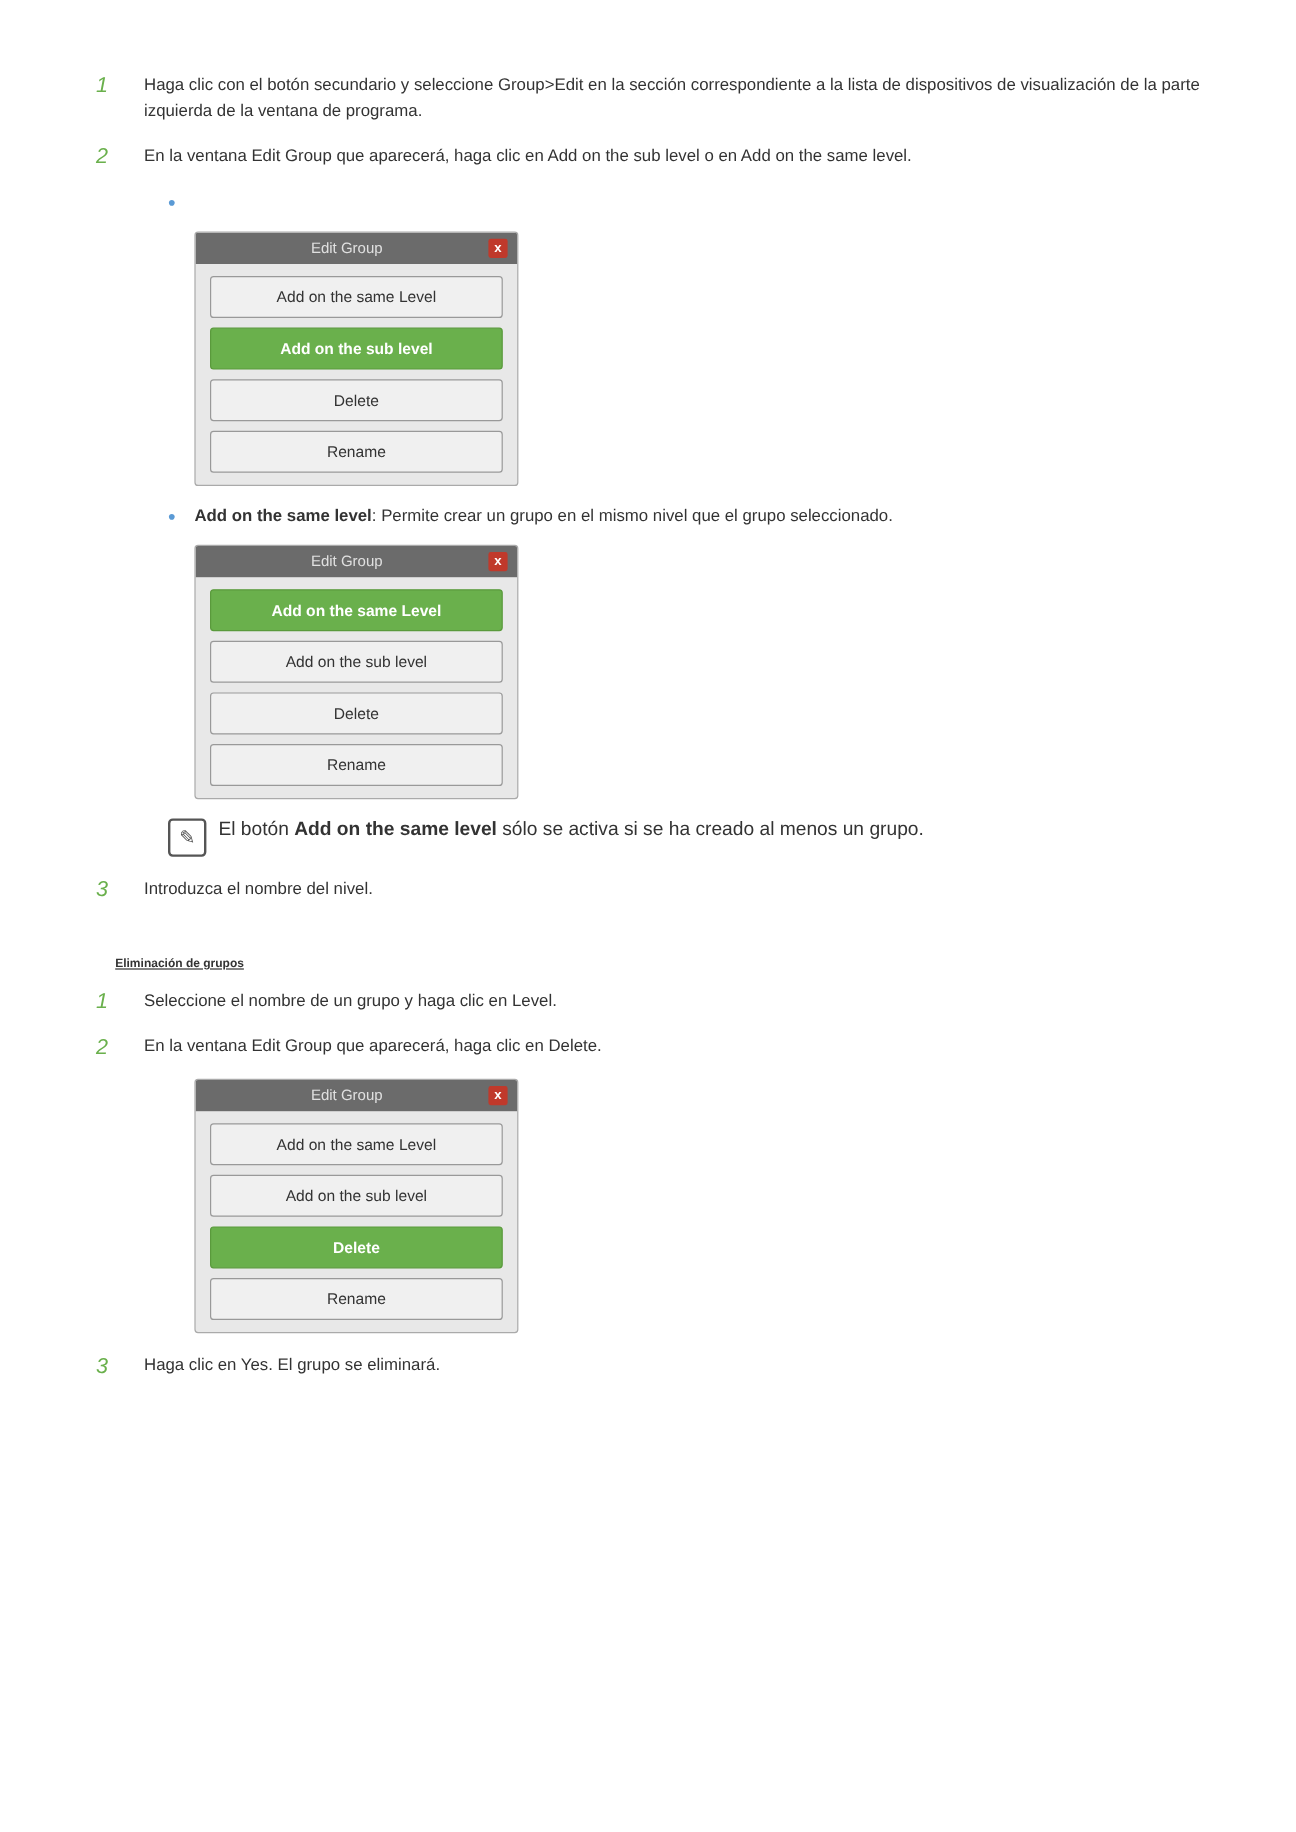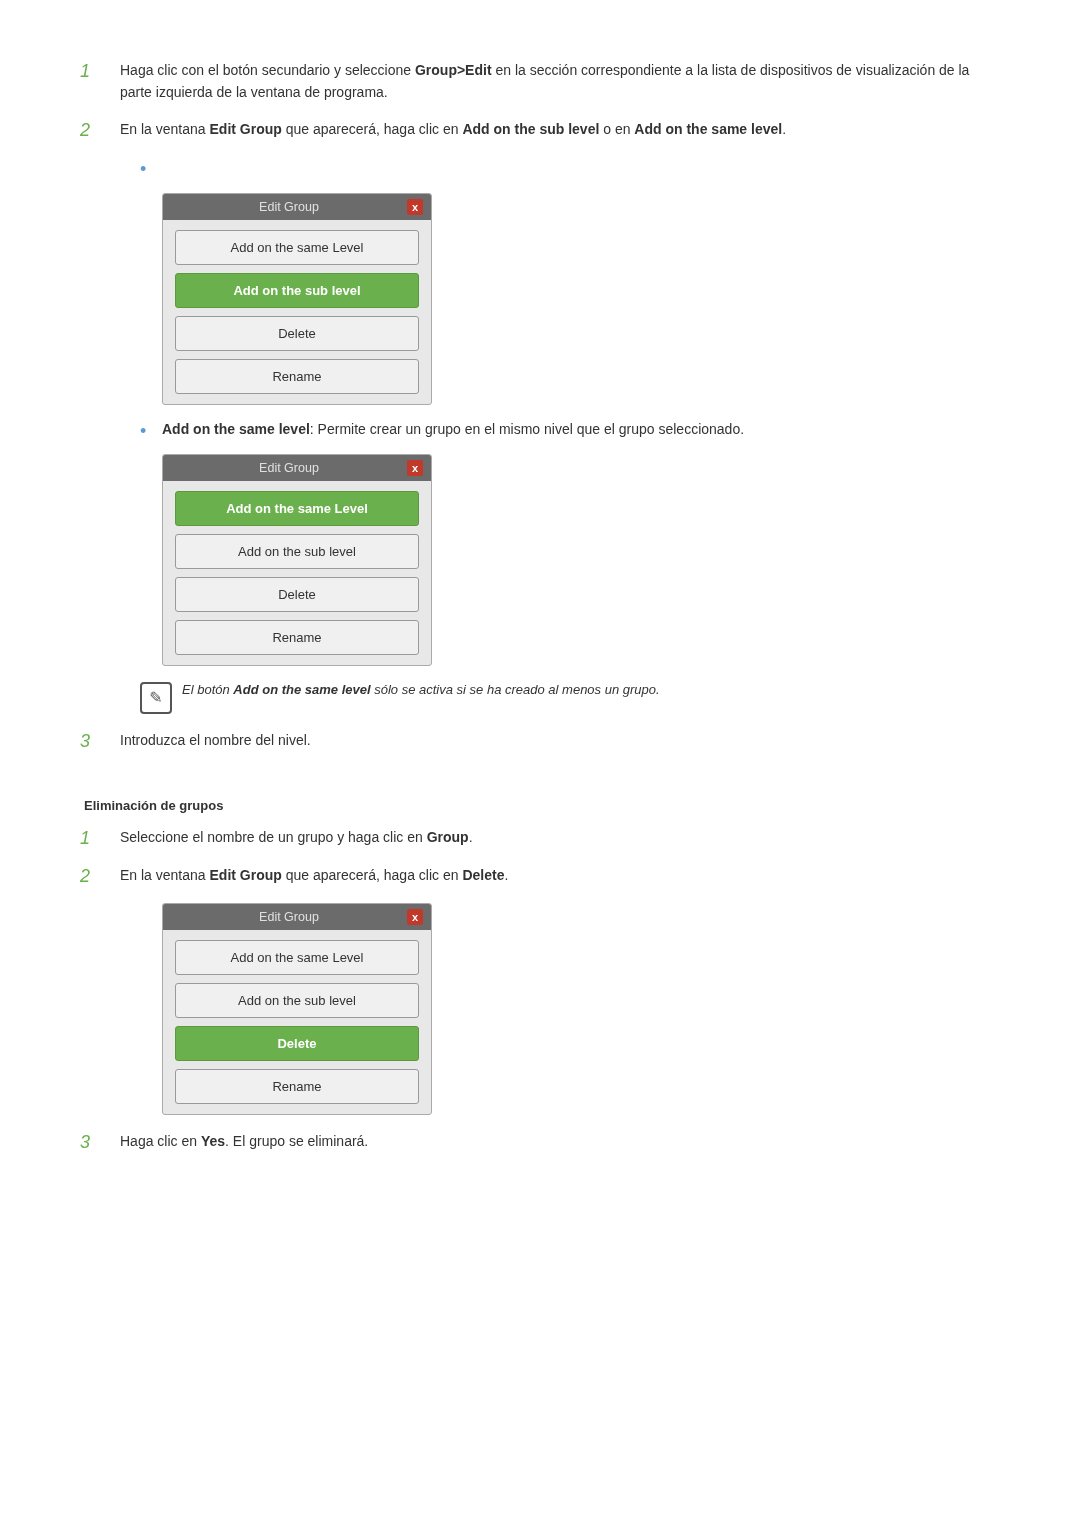--- a/index.html
+++ b/index.html
@@ -22,21 +22,21 @@
       color: #6ab04c;
       font-style: italic;
       font-size: 18px;
       min-width: 40px;
       padding-top: 1px;
     }
     .step-text {
       flex: 1;
       line-height: 1.55;
     }
-    .step-text b { font-weight: bold; }
+    .step-text b { font-weight: normal; }
 
     .bullet-block {
       margin-left: 60px;
       margin-bottom: 14px;
     }
     .bullet-item {
       display: flex;
       align-items: flex-start;
       margin-bottom: 10px;
     }
@@ -130,29 +130,29 @@
       border-radius: 4px;
       display: flex;
       align-items: center;
       justify-content: center;
       font-size: 16px;
       color: #555;
       margin-top: 2px;
     }
     .note-text {
       line-height: 1.55;
-      font-size: 13px;
-      font-style: italic;
+      font-size: 16px;
     }
 
     
     .section-heading {
       font-weight: bold;
-      font-size: 13px;
-      margin: 20px 0 14px 4px;
+      font-size: 10px;
+      margin: 20px 0 14px 16px;
+      text-decoration: underline;
     }
 
     .spacer { height: 10px; }
   </style>
 </head>
 <body>
 
 <div class="step-block">
   <div class="step-number">1</div>
   <div class="step-text">
@@ -220,21 +220,21 @@
   <div class="step-text">Introduzca el nombre del nivel.</div>
 </div>
 
 <div class="spacer"></div>
 
 <div class="section-heading">Eliminación de grupos</div>
 
 <div class="step-block">
   <div class="step-number">1</div>
   <div class="step-text">
-    Seleccione el nombre de un grupo y haga clic en <b>Group</b>.
+    Seleccione el nombre de un grupo y haga clic en <b>Level</b>.
   </div>
 </div>
 
 <div class="step-block">
   <div class="step-number">2</div>
   <div class="step-text">
     En la ventana <b>Edit Group</b> que aparecerá, haga clic en <b>Delete</b>.
   </div>
 </div>
 

